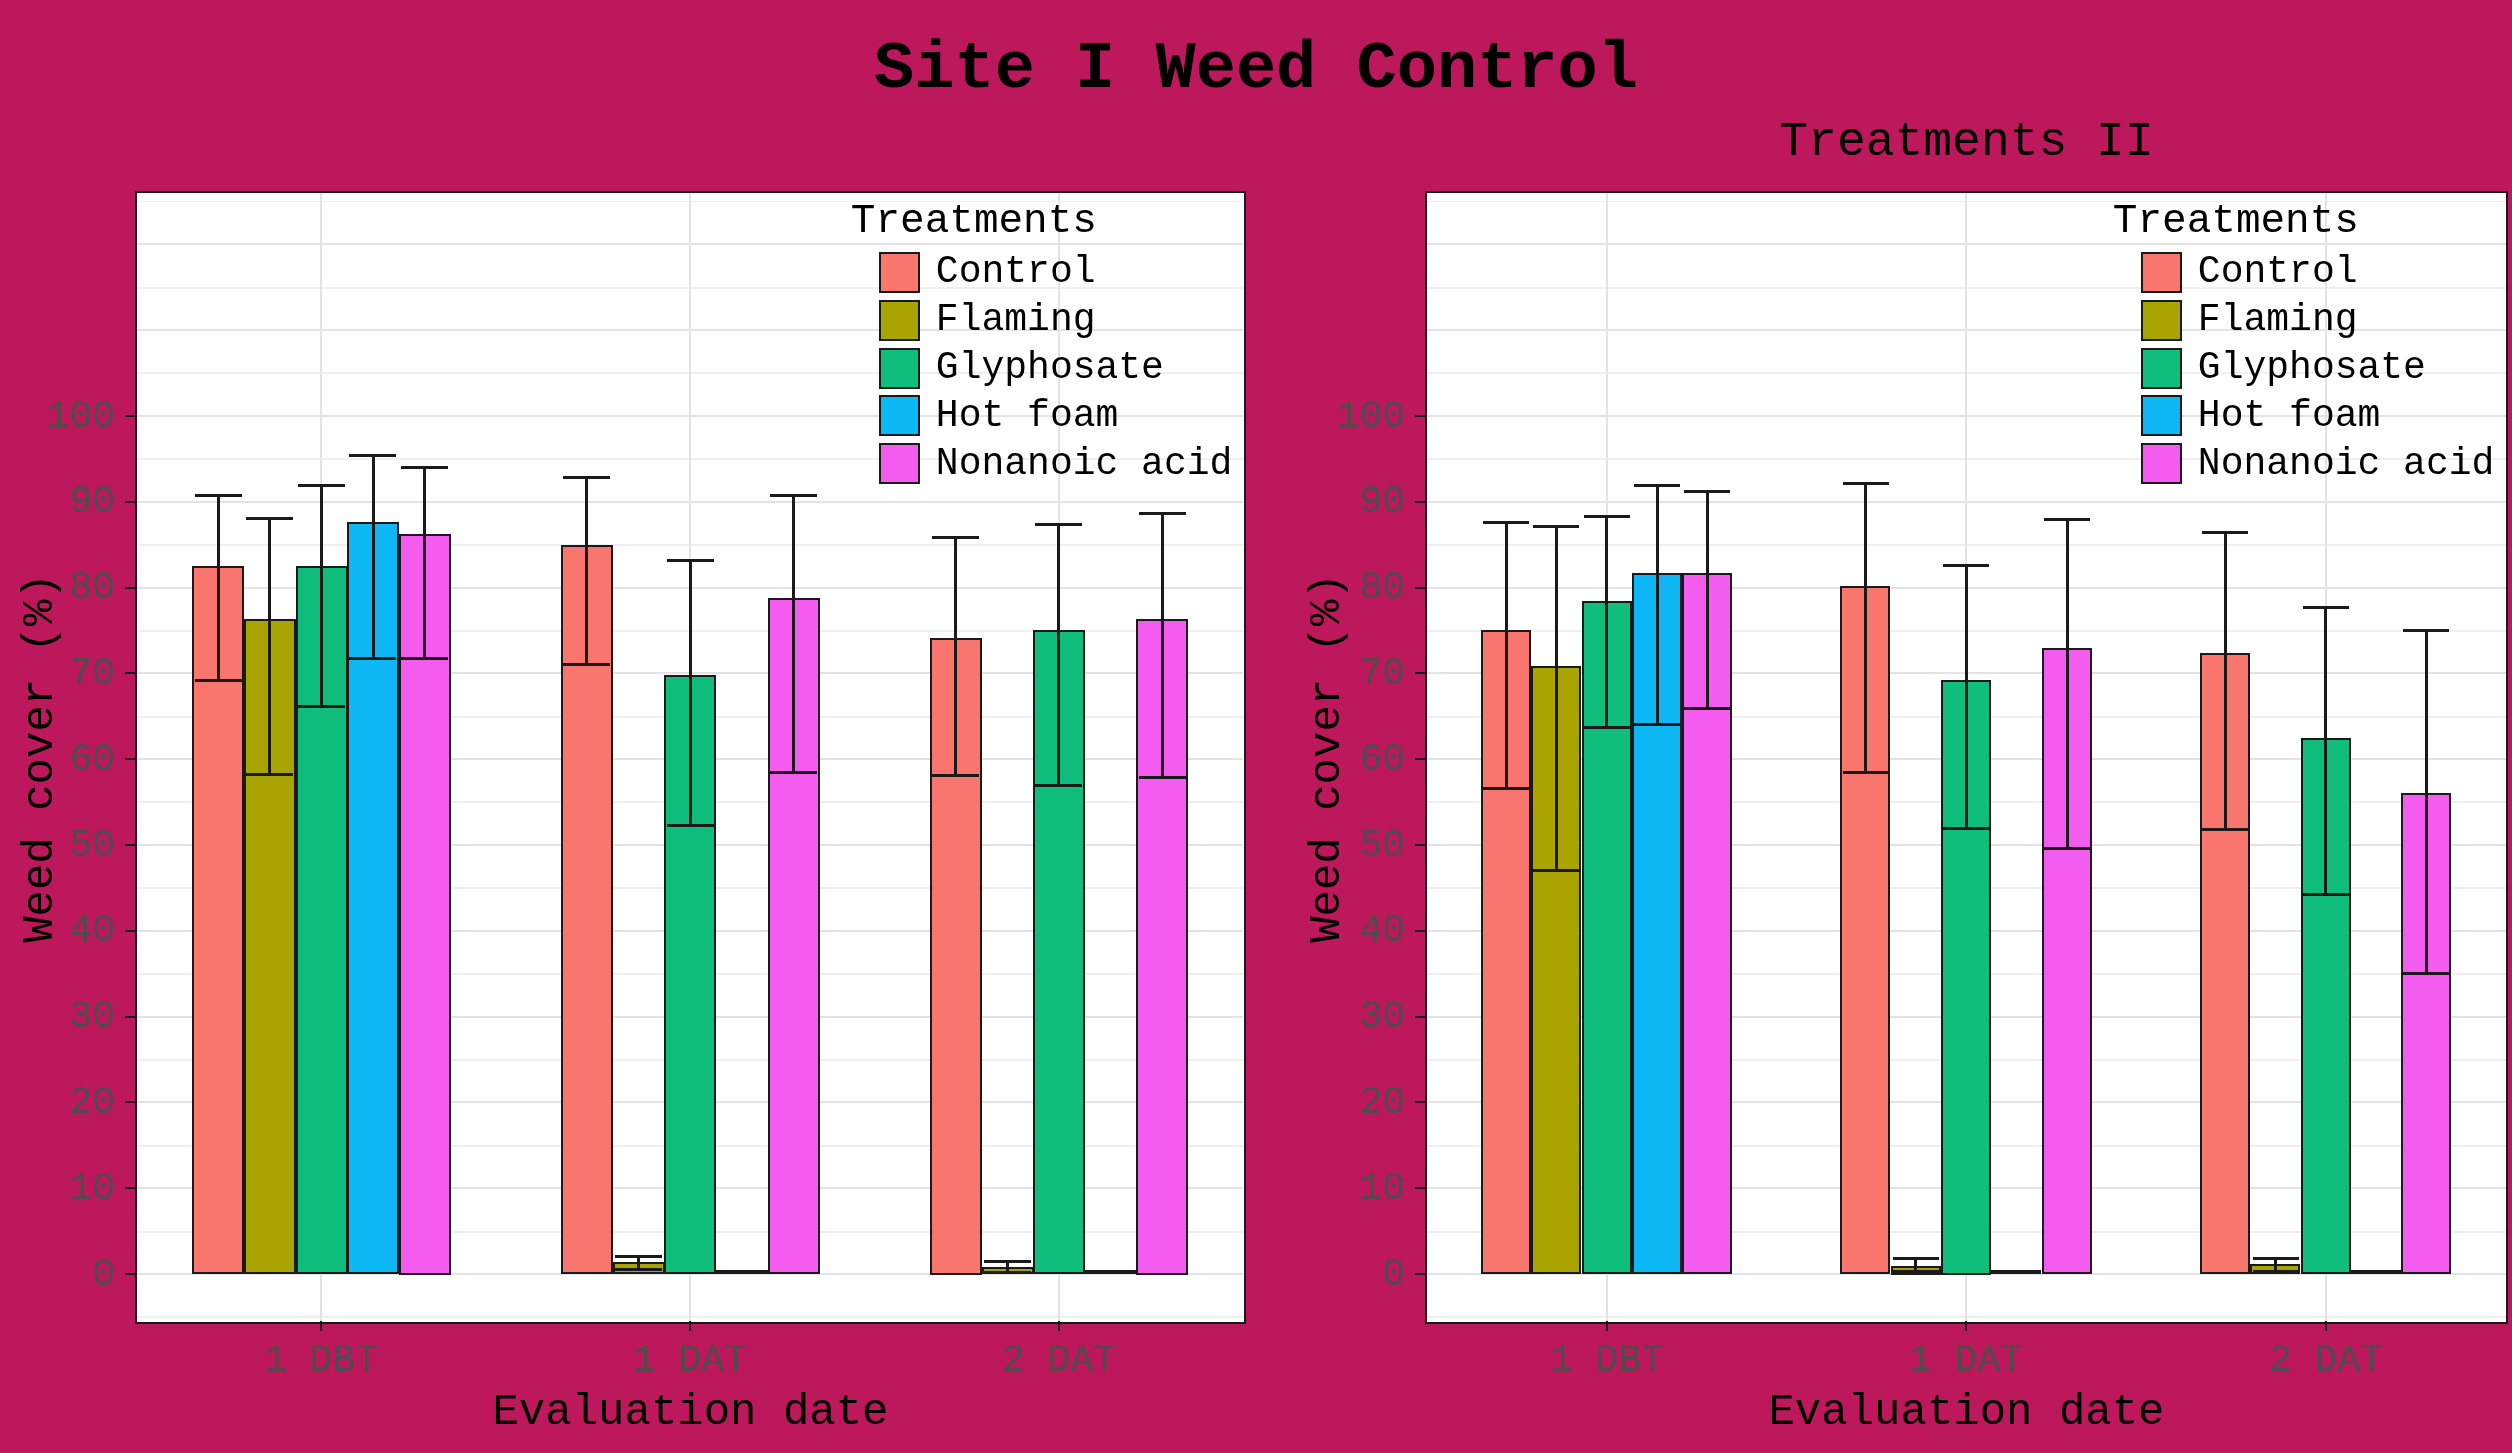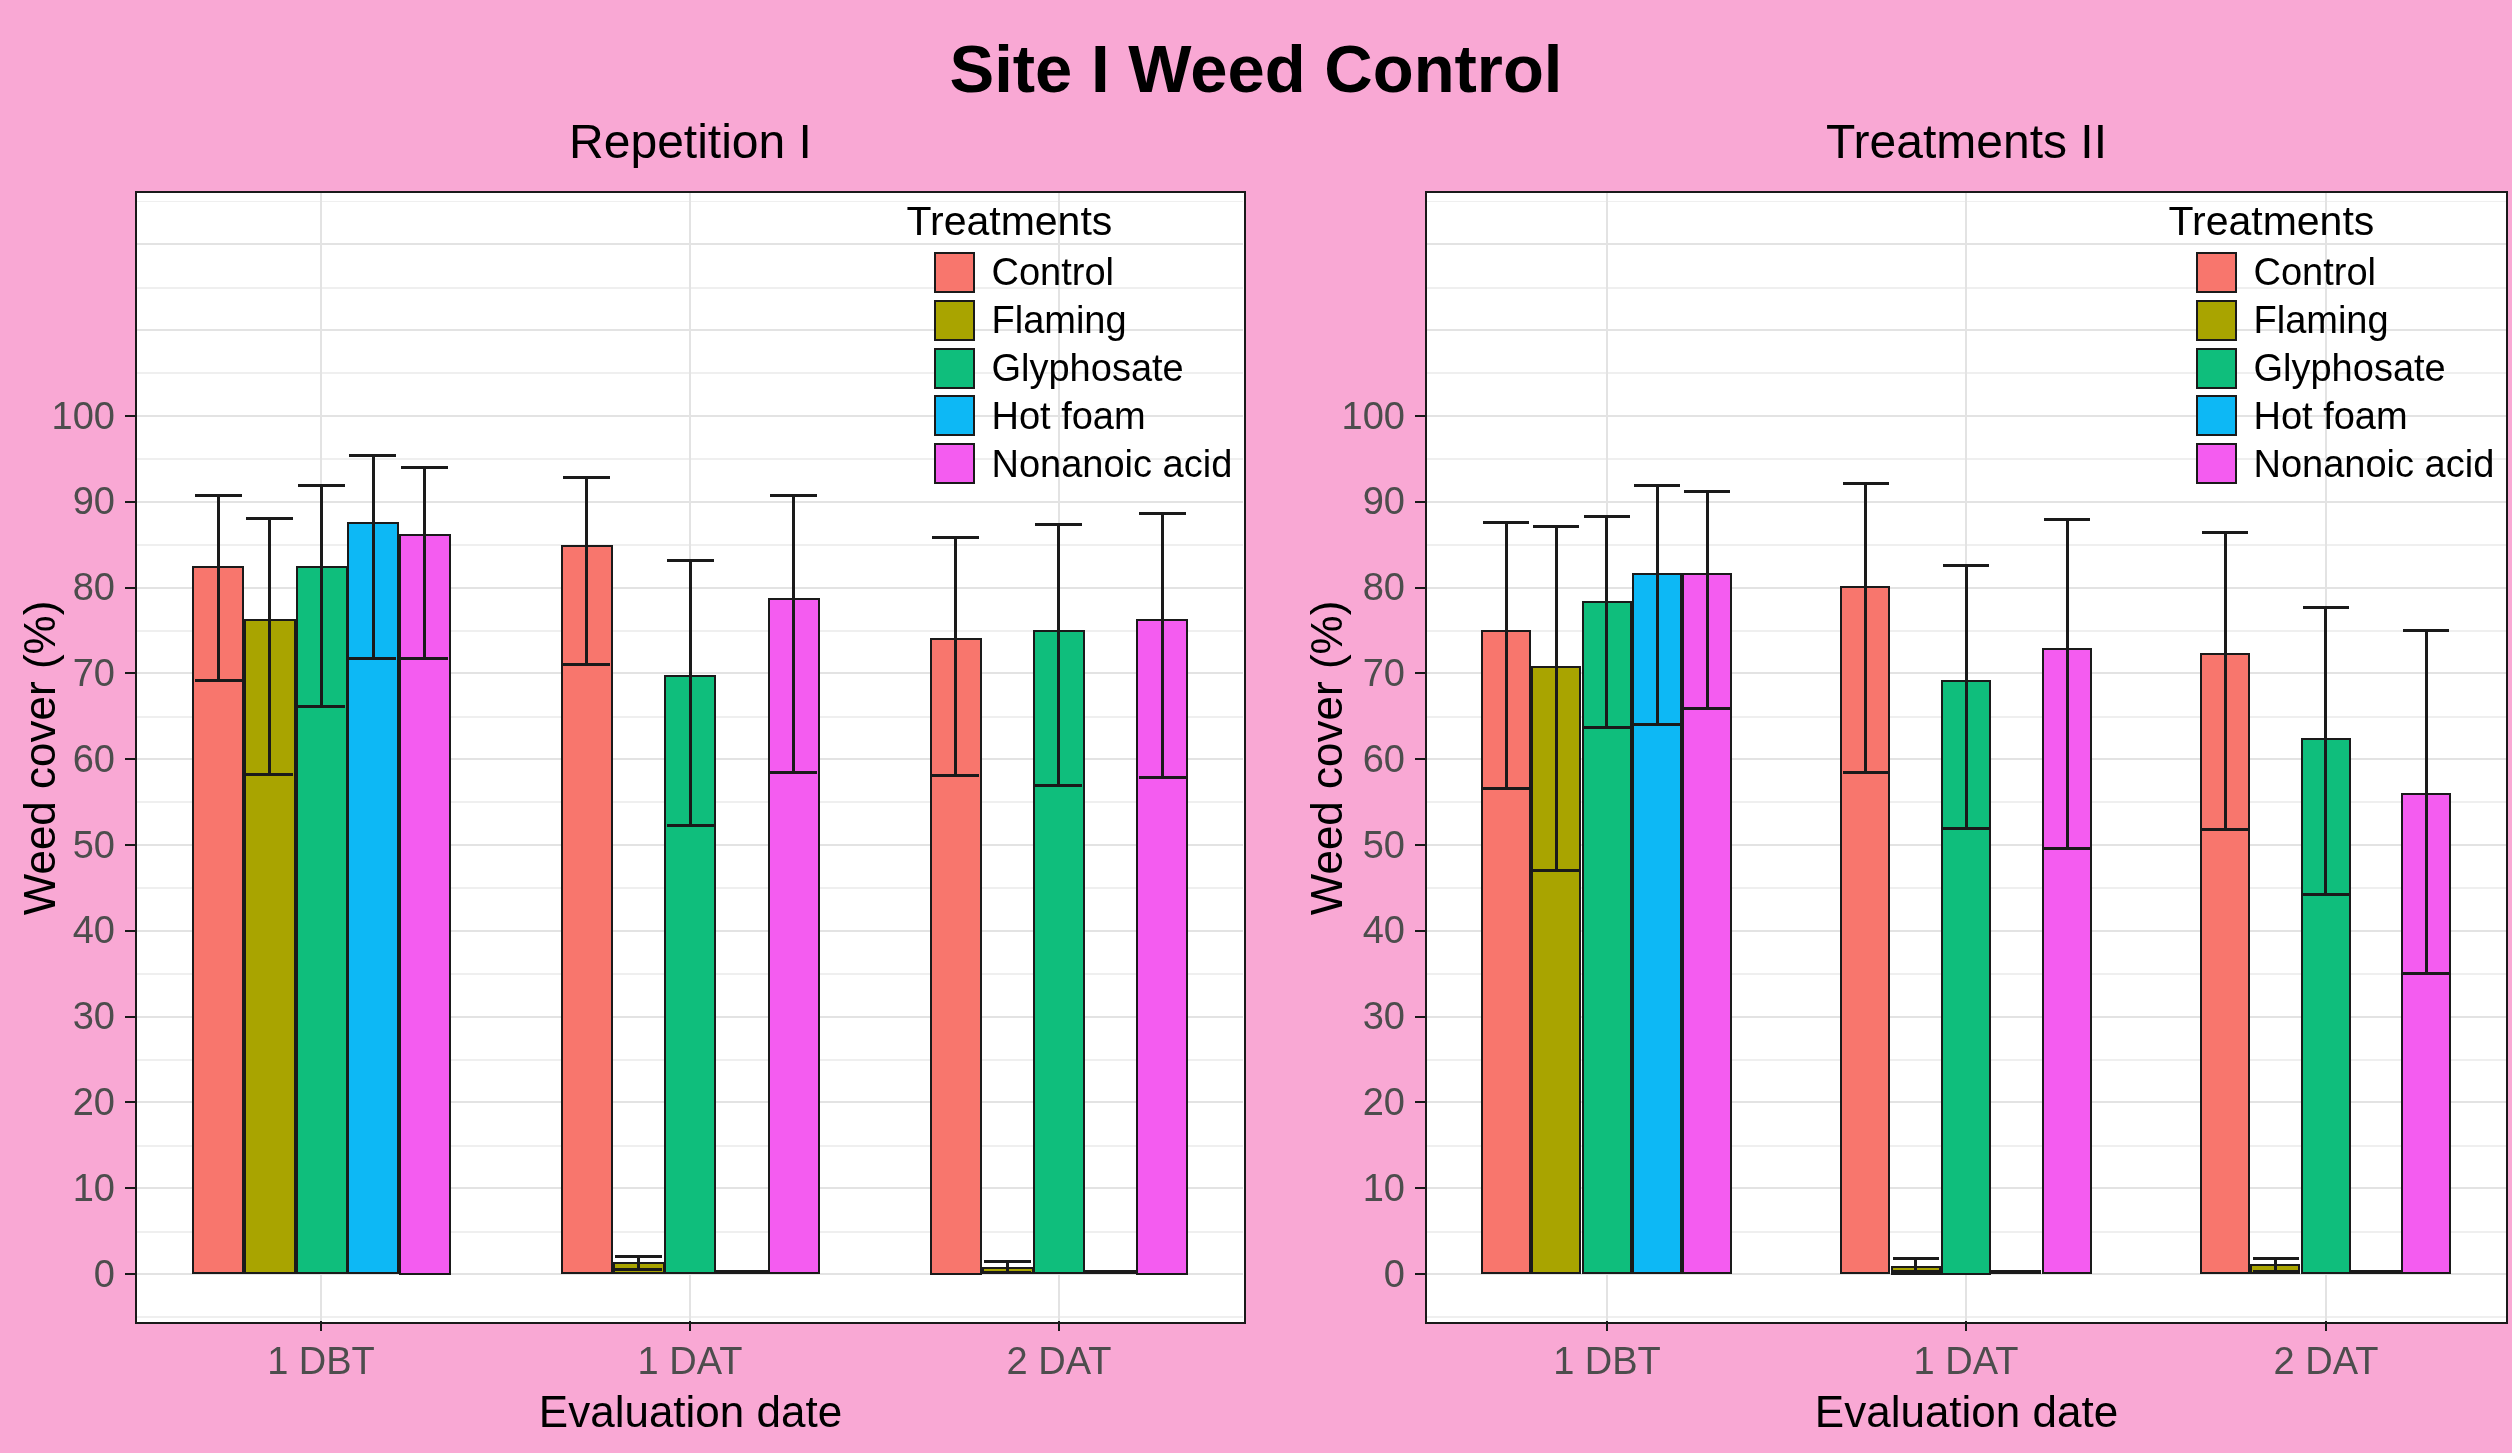--- a/index.html
+++ b/index.html
@@ -1,20 +1,20 @@
 <!DOCTYPE html>
 <html style="font-size:11.7px"><head>
 <meta charset="utf-8">
 <style>
   html,body{margin:0;padding:0;background:#ffffff;}
   #fig{
     position:relative;
     width:2512px;height:1453px;
-    background:#f9a8d4;
-    font-family:Liberation Sans, sans-serif;
+    background:#be185d;
+    font-family:Liberation Mono, monospace;
     overflow:hidden;
   }
   .main-title{
     position:absolute;left:0;top:29px;width:100%;
     text-align:center;font-size:67px;font-weight:bold;color:#000;line-height:80px;
   }
   .panel-title{
     position:absolute;text-align:center;font-size:48px;color:#000;line-height:54px;
   }
   .plot{
@@ -56,21 +56,20 @@
     width:41px;height:41px;border:2.2px solid #1a1a1a;box-sizing:border-box;
     margin-right:16px;flex:0 0 auto;
   }
   .legend-label{font-size:38px;color:#000;line-height:42px;white-space:nowrap;}
 </style>
 </head>
 <body>
 
 <div id="fig">
   <div class="main-title">Site I Weed Control</div>
-<div class="panel-title" style="left: 135px; top: 115px; width: 1111px;">Repetition I</div>
     <div class="plot" style="left: 135px; top: 191px; width: 1111px; height: 1133px;">
       <div class="gridline-minor" style="top: 1123px; width: 1106px;"></div>
       <div class="gridline-major" style="top: 1080px; width: 1106px;"></div>
       <div class="gridline-minor" style="top: 1038px; width: 1106px;"></div>
       <div class="gridline-major" style="top: 994px; width: 1106px;"></div>
       <div class="gridline-minor" style="top: 952px; width: 1106px;"></div>
       <div class="gridline-major" style="top: 908px; width: 1106px;"></div>
       <div class="gridline-minor" style="top: 866px; width: 1106px;"></div>
       <div class="gridline-major" style="top: 823px; width: 1106px;"></div>
       <div class="gridline-minor" style="top: 780px; width: 1106px;"></div>

